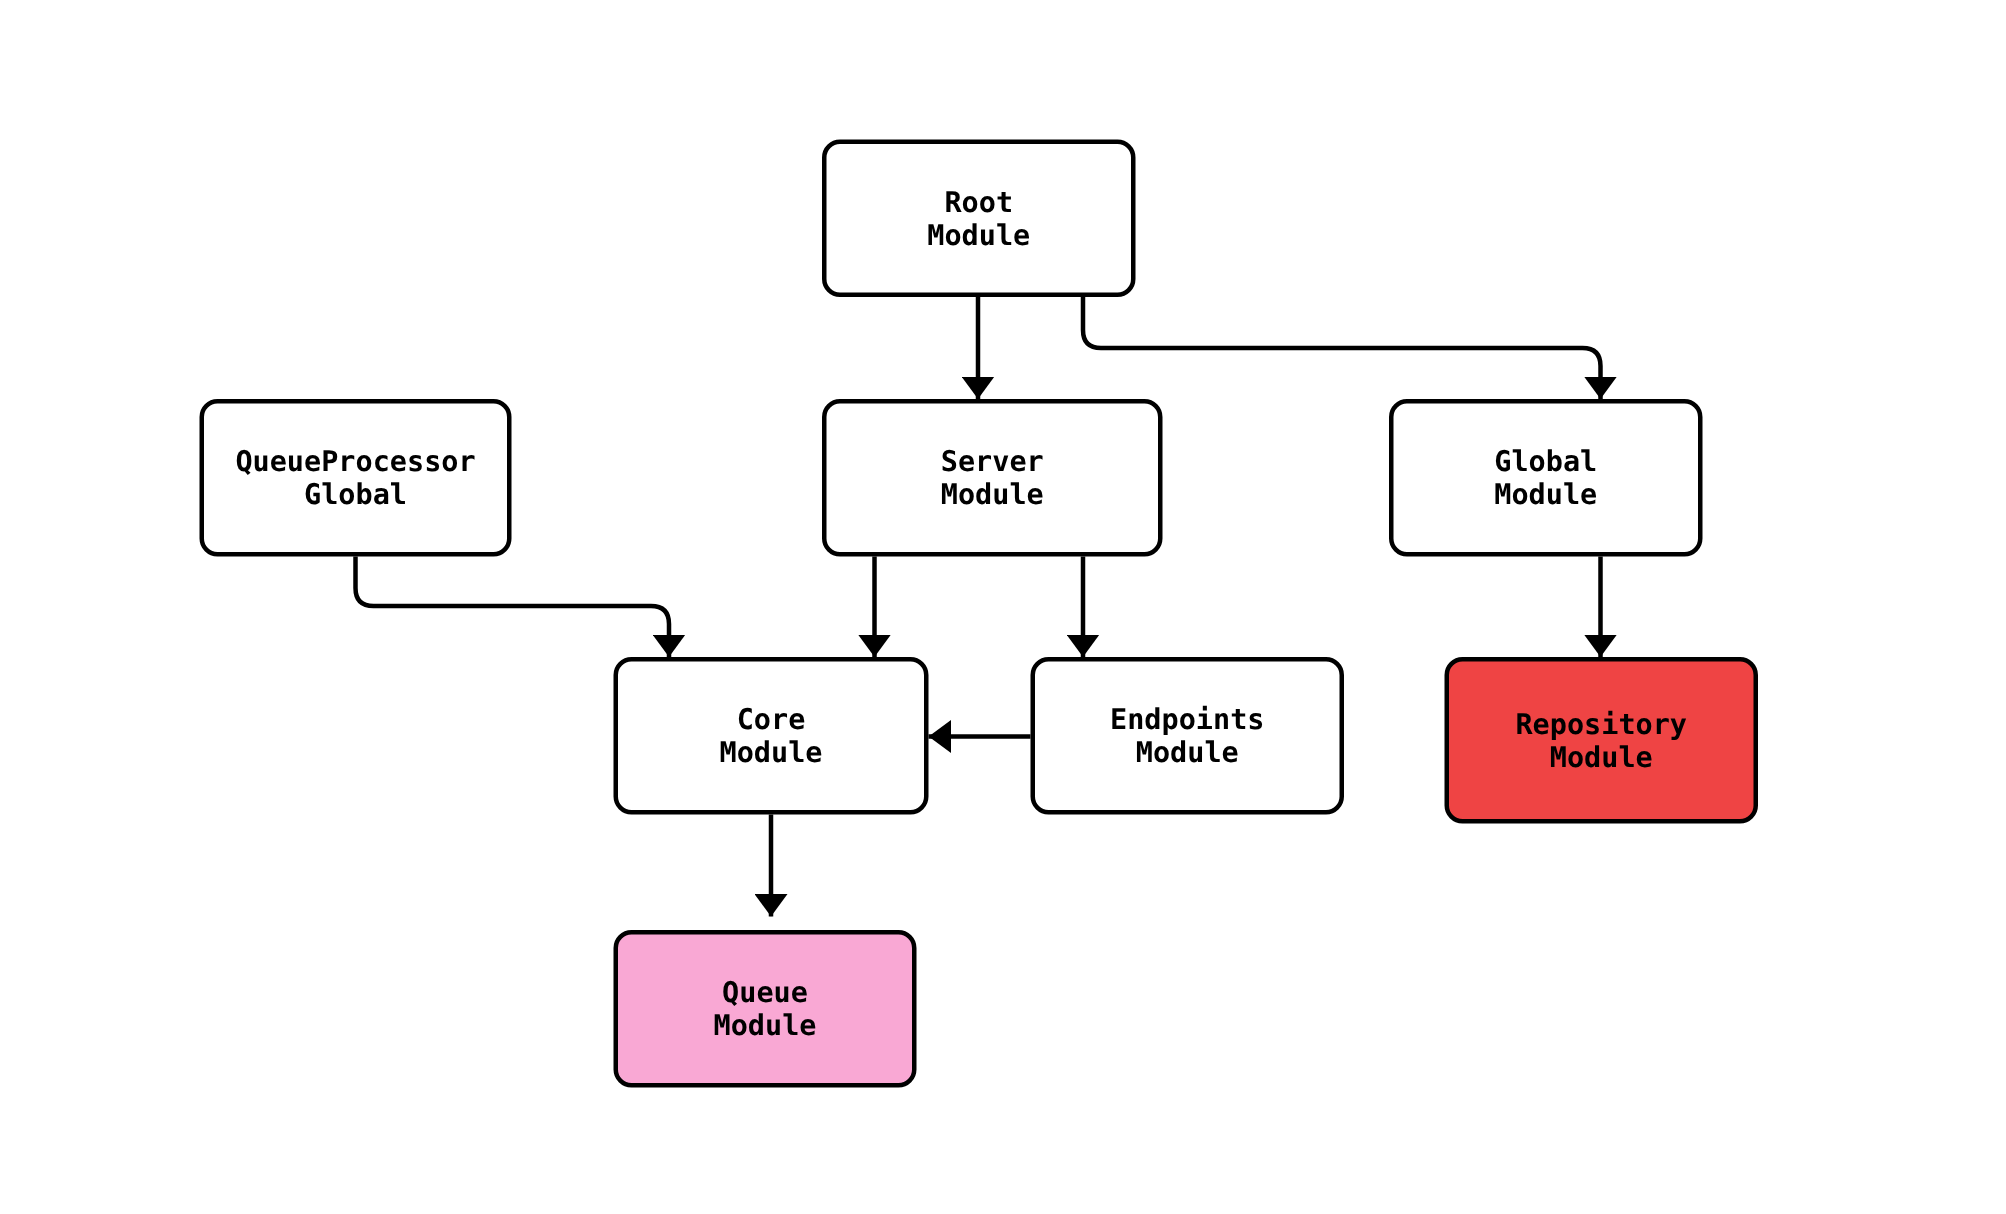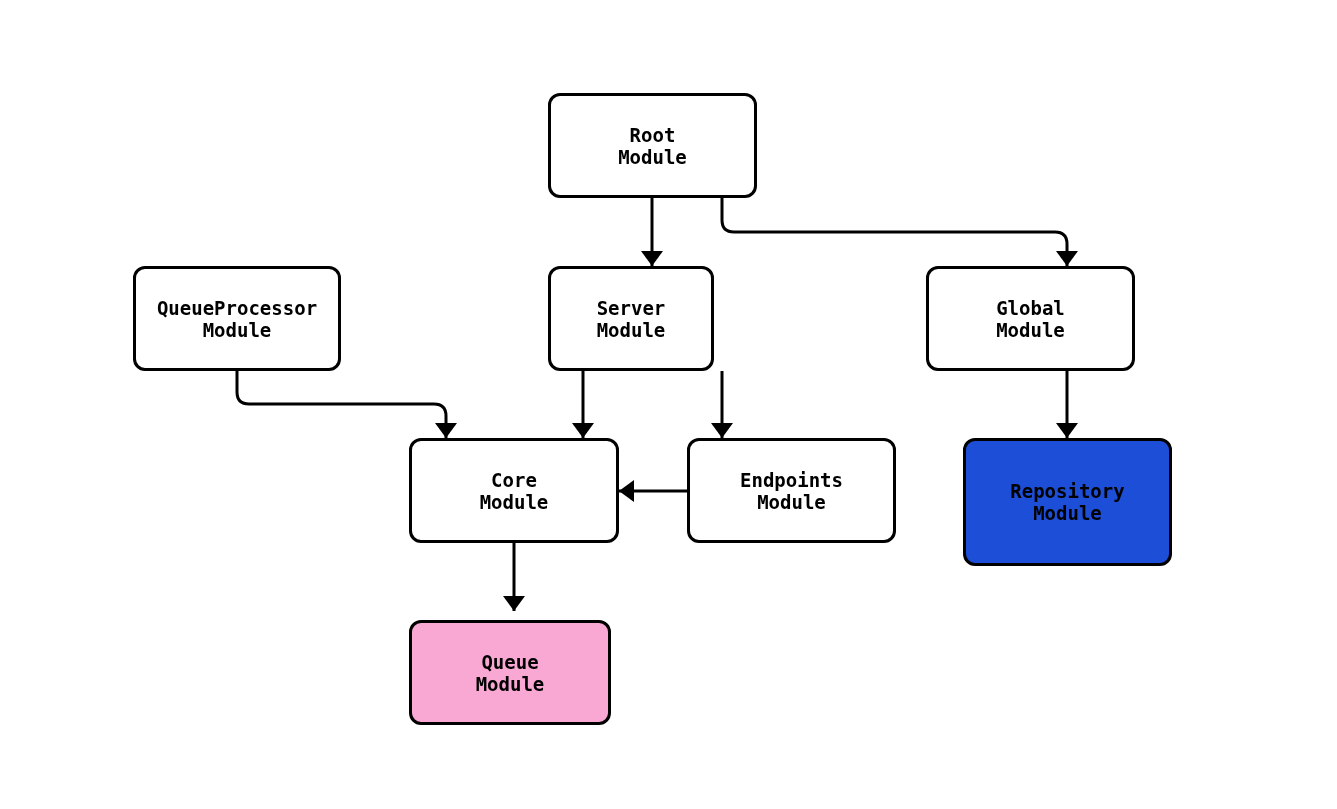--- a/index.html
+++ b/index.html
@@ -67,39 +67,39 @@
       <path d="M514,543 L514,611" class="edge" stroke="#000000" marker-end="url(#arrowhead)"></path>
       <path d="M1067,371 L1067,438" class="edge" stroke="#000000" marker-end="url(#arrowhead)"></path>
     </svg>
 
 <div class="node" style="left: 548px; top: 93px; width: 209px; height: 105px; background: rgb(255, 255, 255); border-color: rgb(0, 0, 0);">
       <span class="node-label" style="color: rgb(0, 0, 0);">Root
 Module</span>
     </div>
     <div class="node" style="left: 133px; top: 266px; width: 208px; height: 105px; background: rgb(255, 255, 255); border-color: rgb(0, 0, 0);">
       <span class="node-label" style="color: rgb(0, 0, 0);">QueueProcessor
-Module</span>
+Global</span>
     </div>
-    <div class="node" style="left: 548px; top: 266px; width: 166px; height: 105px; background: rgb(255, 255, 255); border-color: rgb(0, 0, 0);">
+    <div class="node" style="left: 548px; top: 266px; width: 227px; height: 105px; background: rgb(255, 255, 255); border-color: rgb(0, 0, 0);">
       <span class="node-label" style="color: rgb(0, 0, 0);">Server
 Module</span>
     </div>
     <div class="node" style="left: 926px; top: 266px; width: 209px; height: 105px; background: rgb(255, 255, 255); border-color: rgb(0, 0, 0);">
       <span class="node-label" style="color: rgb(0, 0, 0);">Global
 Module</span>
     </div>
     <div class="node" style="left: 409px; top: 438px; width: 210px; height: 105px; background: rgb(255, 255, 255); border-color: rgb(0, 0, 0);">
       <span class="node-label" style="color: rgb(0, 0, 0); text-align: center;">Core
 Module</span>
     </div>
     <div class="node" style="left: 687px; top: 438px; width: 209px; height: 105px; background: rgb(255, 255, 255); border-color: rgb(0, 0, 0);">
       <span class="node-label" style="color: rgb(0, 0, 0);">Endpoints
 Module</span>
     </div>
-    <div class="node" style="left: 963px; top: 438px; width: 209px; height: 128px; background: #1d4ed8; border-color: rgb(0, 0, 0);">
+    <div class="node" style="left: 963px; top: 438px; width: 209px; height: 111px; background: #ef4444; border-color: rgb(0, 0, 0);">
       <span class="node-label" style="color: rgb(0, 0, 0);">Repository
 Module</span>
     </div>
     <div class="node" style="left: 409px; top: 620px; width: 202px; height: 105px; background: #f9a8d4; border-color: rgb(0, 0, 0);">
       <span class="node-label" style="color: rgb(0, 0, 0);">Queue
 Module</span>
     </div>
   </div>
 
 </body></html>

